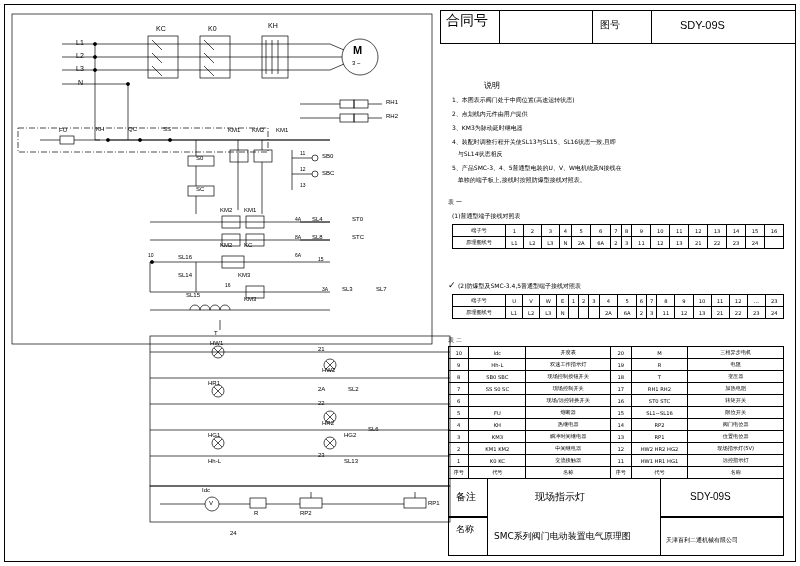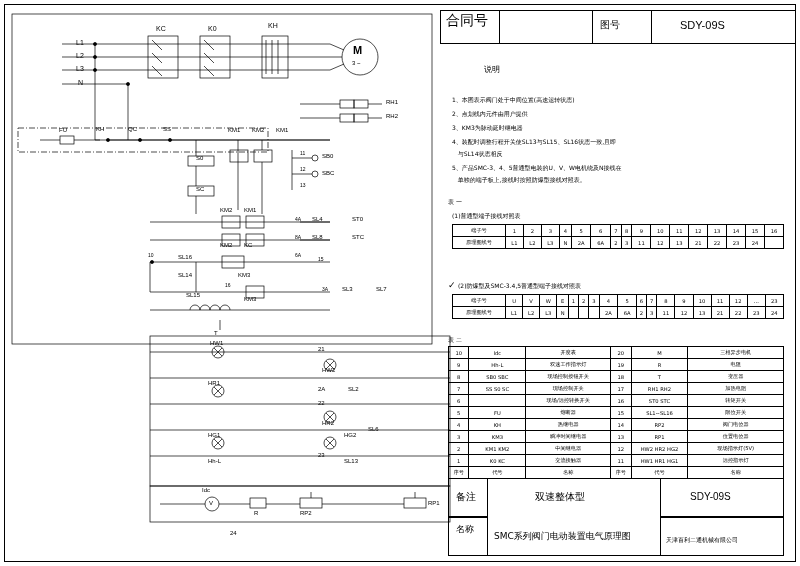--- a/index.html
+++ b/index.html
@@ -240,21 +240,21 @@
   <div class="txt tiny" style="left:428px;top:500px;">RP1</div>
   <div class="txt tiny" style="left:230px;top:530px;">24</div>
 
   <div class="bd" style="left:440px;top:10px;width:356px;height:34px;"></div>
   <div class="bd" style="left:440px;top:10px;width:60px;height:34px;"></div>
   <div class="bd" style="left:592px;top:10px;width:60px;height:34px;"></div>
   <div class="txt cn" style="left:446px;top:12px;font-size:14px;">合同号</div>
   <div class="txt cn" style="left:600px;top:18px;font-size:10px;">图号</div>
   <div class="txt" style="left:680px;top:19px;font-size:11px;">SDY-09S</div>
 
-  <div class="txt cn" style="left:484px;top:64px;font-size:8px;">说明</div>
+  <div class="txt cn" style="left:484px;top:80px;font-size:8px;">说明</div>
   <div class="txt cn tiny" style="left:452px;top:96px;">1、本图表示阀门处于中间位置(高速运转状态)</div>
   <div class="txt cn tiny" style="left:452px;top:110px;">2、点划线内元件由用户提供</div>
   <div class="txt cn tiny" style="left:452px;top:124px;">3、KM3为脉动延时继电器</div>
   <div class="txt cn tiny" style="left:452px;top:138px;">4、装配时调整行程开关使SL13与SL15、SL16状态一致,且即</div>
   <div class="txt cn tiny" style="left:452px;top:150px;">   与SL14状态相反</div>
   <div class="txt cn tiny" style="left:452px;top:164px;">5、产品SMC-3、4、5普通型电装的U、V、W电机绕及N接线在</div>
   <div class="txt cn tiny" style="left:452px;top:176px;">   单独的端子板上,接线时按照防爆型接线对照表。</div>
 
   <div class="txt cn tiny" style="left:448px;top:198px;">表 一</div>
   <div class="txt cn tiny" style="left:452px;top:212px;">(1)普通型端子接线对照表</div>
@@ -444,19 +444,19 @@
       </tbody>
   </table>
 
   <div class="bd" style="left:448px;top:478px;width:336px;height:78px;"></div>
   <div class="bd" style="left:448px;top:478px;width:40px;height:39px;"></div>
   <div class="bd" style="left:448px;top:517px;width:40px;height:39px;"></div>
   <div class="bd" style="left:660px;top:478px;width:124px;height:39px;"></div>
   <div class="bd" style="left:660px;top:517px;width:124px;height:39px;"></div>
 
   <div class="txt cn" style="left:456px;top:490px;font-size:10px;">备注</div>
-  <div class="txt cn" style="left:535px;top:490px;font-size:10px;">双速整体型</div>
+  <div class="txt cn" style="left:535px;top:490px;font-size:10px;">现场指示灯</div>
   <div class="txt" style="left:690px;top:491px;font-size:10px;">SDY-09S</div>
   <div class="txt cn" style="left:456px;top:524px;font-size:9px;line-height:10px;width:24px;">名称</div>
   <div class="txt cn" style="left:494px;top:530px;font-size:9px;">SMC系列阀门电动装置电气原理图</div>
   <div class="txt cn mini" style="left:666px;top:536px;font-size:6px;">天津百利二通机械有限公司</div>
 
 </div>
 
 </body></html>

